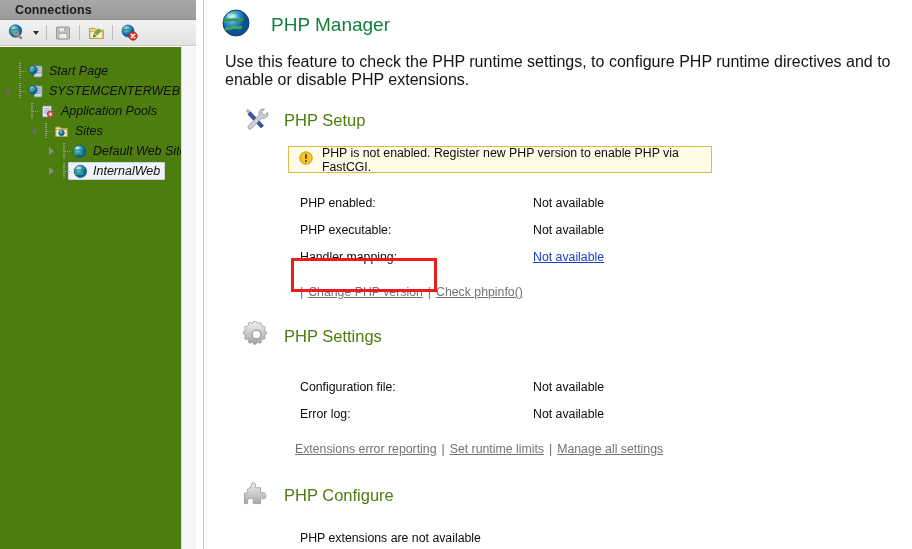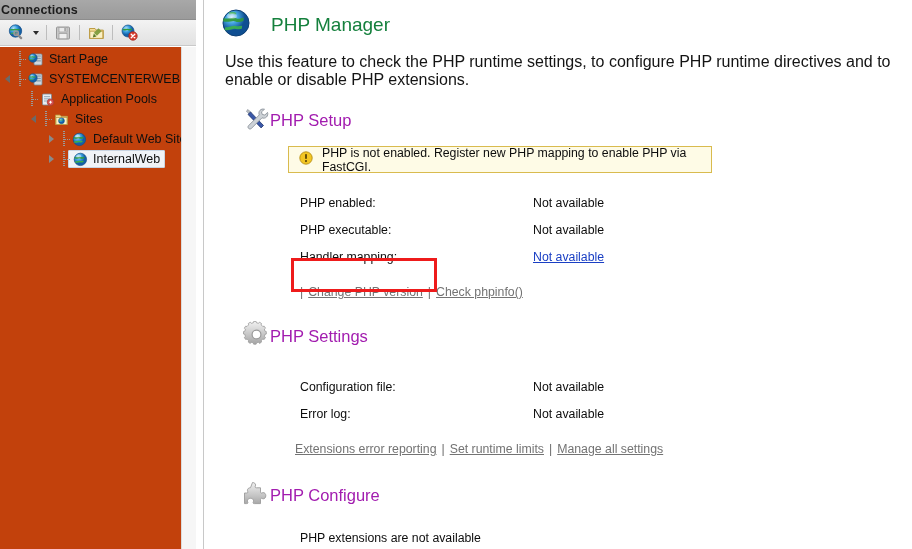--- a/index.html
+++ b/index.html
@@ -26,21 +26,21 @@
     height: 549px;
     background: #ffffff;
     box-sizing: border-box;
   }
   #connections-header {
     height: 20px;
     background: linear-gradient(to bottom, #a8a8a8 0%, #a0a0a0 55%, #9b9b9b 100%);
     border-bottom: 1px solid #8d8d8d;
     display: flex;
     align-items: center;
-    padding-left: 1px;
+    padding-left: 15px;
     box-sizing: border-box;
     text-align: center;
   }
   #connections-header .title {
     font-weight: bold;
     font-size: 12.5px;
     color: #1c1c1c;
     letter-spacing: .1px;
   }
 
@@ -76,24 +76,25 @@
     border-top: 4px solid #2b2b2b;
     margin-left: 1px;
   }
 
   #tree {
     position: absolute;
     top: 47px;
     left: 0;
     right: 0;
     bottom: 0;
-    background: #c2410c;
-    padding-top: 2px;
+    background: #4d7c0f;
+    padding-top: 14px;
     box-sizing: border-box;
     overflow: hidden;
+    font-style: italic;
   }
   .tree-row {
     height: 20px;
     display: flex;
     align-items: center;
     position: relative;
     white-space: nowrap;
   }
   .tree-label {
     font-size: 12.5px;
@@ -225,22 +226,22 @@
   .section {
     margin-top: 16px;
   }
   .sec-head {
     display: flex;
     align-items: center;
     padding-left: 33px;
   }
   .sec-title {
     font-size: 16.5px;
-    color: #a21caf;
-    margin-left: 0;
+    color: #4d7c0f;
+    margin-left: 14px;
     font-weight: normal;
   }
 
   .warn-box {
     margin: 11px 0 0 78px;
     width: 424px;
     background: #fefbe6;
     border: 1px solid #d9bb4e;
     height: 27px;
     display: flex;
@@ -531,21 +532,21 @@
     </div>
 
     <div class="warn-box">
       <span>
         <svg width="14" height="14" viewBox="0 0 14 14">
           <circle cx="7" cy="7" r="6.2" fill="#f3c623" stroke="#b78f16" stroke-width="0.9"></circle>
           <rect x="6.1" y="3" width="1.8" height="5" rx="0.8" fill="#5a4405"></rect>
           <circle cx="7" cy="10.1" r="1.05" fill="#5a4405"></circle>
         </svg>
       </span>
-      <span class="warn-text">PHP is not enabled. Register new PHP mapping to enable PHP via FastCGI.</span>
+      <span class="warn-text">PHP is not enabled. Register new PHP version to enable PHP via FastCGI.</span>
     </div>
 
     <div class="kv-list">
       <div class="kv-row">
         <span class="kv-key">PHP enabled:</span>
         <span class="kv-val">Not available</span>
       </div>
       <div class="kv-row">
         <span class="kv-key">PHP executable:</span>
         <span class="kv-val">Not available</span>

